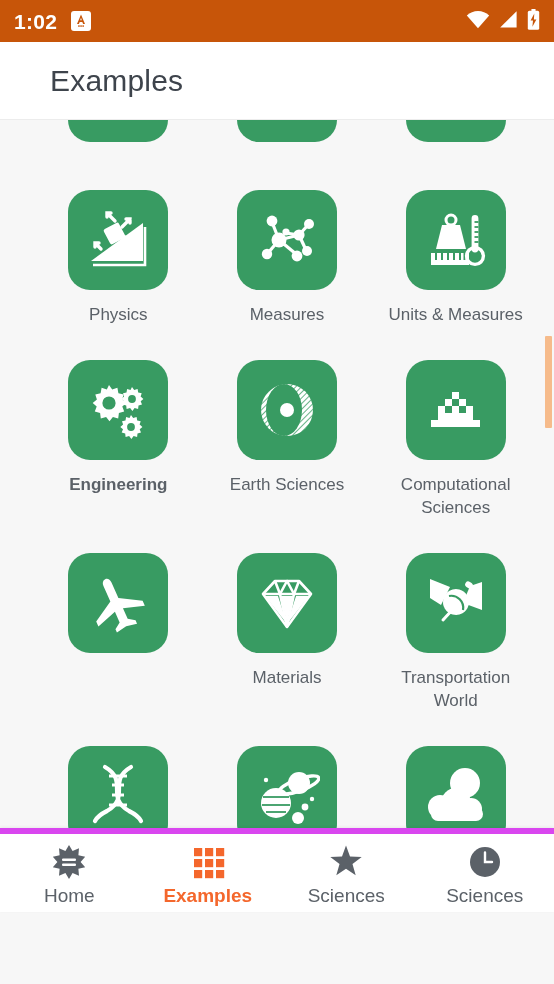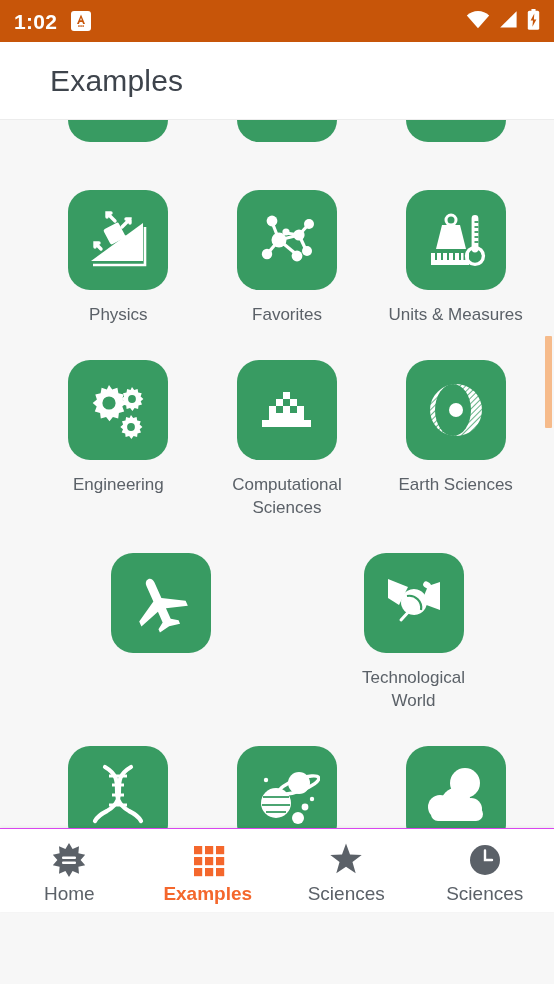--- a/index.html
+++ b/index.html
@@ -96,21 +96,21 @@
     width:7px; height:92px; top:216px;
     background:#F6BB8B;
     border-radius:1px;
   }
 
   
   .bottomnav {
     height:84px; flex:0 0 84px;
     background:#FFFFFF;
     display:flex;
-    border-top:1px solid #d946ef;
+    border-top:6px solid #d946ef;
     box-shadow:0 -1px 3px rgba(0,0,0,.06);
     z-index:5;
   }
   .navitem {
     flex:1 1 20%;
     display:flex; flex-direction:column;
     align-items:center; justify-content:center;
     gap:7px;
     padding-top:4px;
   }
@@ -224,21 +224,21 @@
                   <circle cx="18" cy="14" r="5.4" fill="#FFFFFF"></circle>
                   <circle cx="13" cy="47" r="5.2" fill="#FFFFFF"></circle>
                   <circle cx="43" cy="49" r="5.4" fill="#FFFFFF"></circle>
                   <circle cx="45" cy="28" r="5.6" fill="#FFFFFF"></circle>
                   <circle cx="55" cy="17" r="5" fill="#FFFFFF"></circle>
                   <circle cx="53" cy="44" r="5" fill="#FFFFFF"></circle>
                   <circle cx="32" cy="25" r="3.6" fill="#FFFFFF"></circle>
                 </svg>
               </span>
             </div>
-            <div class="cell-label" style="color: rgb(91, 97, 104);">Favorites</div>
+            <div class="cell-label" style="color: rgb(91, 97, 104);">Measures</div>
           </div>
           <div class="cell">
             <div class="tile" style="background: rgb(56, 155, 98);">
               <span>
                 <svg viewBox="0 0 66 66" xmlns="http://www.w3.org/2000/svg">
                   <circle cx="28" cy="13" r="5" fill="none" stroke="#FFFFFF" stroke-width="3"></circle>
                   <path d="M19 18 L37 18 L43 42 L13 42 Z" fill="#FFFFFF"></path>
                   <rect x="8" y="46" width="38" height="12" fill="#FFFFFF"></rect>
                   <g stroke="#389B62" stroke-width="2">
                     <line x1="13" y1="46" x2="13" y2="53"></line>
@@ -276,21 +276,40 @@
                     <path d="M47 10 l2.2 2.9 3.4-1 .6 3.5 3.5.8-1.1 3.4 2.8 2.3-2.7 2.3 1.3 3.3-3.5.9-.4 3.6-3.5-.9-2.2 2.8-2.3-2.8-3.5.9-.4-3.6-3.5-.9 1.3-3.3-2.7-2.3 2.8-2.3-1.1-3.4 3.5-.8.6-3.5 3.4 1z"></path>
                   </g>
                   <circle cx="47" cy="22" r="3.9" fill="#389B62"></circle>
                   <g fill="#FFFFFF">
                     <path d="M46 38 l2.2 2.9 3.4-1 .6 3.5 3.5.8-1.1 3.4 2.8 2.3-2.7 2.3 1.3 3.3-3.5.9-.4 3.6-3.5-.9-2.2 2.8-2.3-2.8-3.5.9-.4-3.6-3.5-.9 1.3-3.3-2.7-2.3 2.8-2.3-1.1-3.4 3.5-.8.6-3.5 3.4 1z"></path>
                   </g>
                   <circle cx="46" cy="50" r="3.9" fill="#389B62"></circle>
                 </svg>
               </span>
             </div>
-            <div class="cell-label" style="color: rgb(91, 97, 104);">Engineering</div>
+            <div class="cell-label" style="color: rgb(91, 97, 104); font-weight: bold;">Engineering</div>
+          </div>
+          <div class="cell">
+            <div class="tile" style="background: rgb(56, 155, 98);">
+              <span>
+                <svg viewBox="0 0 66 66" xmlns="http://www.w3.org/2000/svg">
+                  <defs>
+                    <pattern id="hatchE" width="4" height="4" patternUnits="userSpaceOnUse" patternTransform="rotate(45)">
+                      <rect width="4" height="4" fill="#FFFFFF"></rect>
+                      <line x1="0" y1="0" x2="0" y2="4" stroke="#389B62" stroke-width="1.5"></line>
+                    </pattern>
+                  </defs>
+                  <circle cx="33" cy="33" r="26" fill="url(#hatchE)"></circle>
+                  <path d="M33 7 a26 26 0 0 0 0 52 a26 26 0 0 1 0 -52 Z" fill="#FFFFFF"></path>
+                  <ellipse cx="30" cy="33" rx="18" ry="26" fill="#389B62"></ellipse>
+                  <circle cx="33" cy="33" r="7" fill="#FFFFFF"></circle>
+                </svg>
+              </span>
+            </div>
+            <div class="cell-label" style="color: rgb(91, 97, 104);">Earth Sciences</div>
           </div>
           <div class="cell">
             <div class="tile" style="background: rgb(56, 155, 98);">
               <span>
                 <svg viewBox="0 0 66 66" xmlns="http://www.w3.org/2000/svg">
                   <g fill="#FFFFFF">
                     <rect x="29" y="15" width="7" height="7"></rect>
                     <rect x="22" y="22" width="7" height="7"></rect>
                     <rect x="36" y="22" width="7" height="7"></rect>
                     <rect x="15" y="29" width="7" height="7"></rect>
@@ -307,72 +326,72 @@
                     <rect x="29" y="43" width="7" height="7"></rect>
                     <rect x="36" y="43" width="7" height="7"></rect>
                     <rect x="43" y="43" width="7" height="7"></rect>
                     <rect x="50" y="43" width="7" height="7"></rect>
                   </g>
                 </svg>
               </span>
             </div>
             <div class="cell-label" style="color: rgb(91, 97, 104);">Computational Sciences</div>
           </div>
-          <div class="cell">
-            <div class="tile" style="background: rgb(56, 155, 98);">
-              <span>
-                <svg viewBox="0 0 66 66" xmlns="http://www.w3.org/2000/svg">
-                  <defs>
-                    <pattern id="hatchE" width="4" height="4" patternUnits="userSpaceOnUse" patternTransform="rotate(45)">
-                      <rect width="4" height="4" fill="#FFFFFF"></rect>
-                      <line x1="0" y1="0" x2="0" y2="4" stroke="#389B62" stroke-width="1.5"></line>
-                    </pattern>
-                  </defs>
-                  <circle cx="33" cy="33" r="26" fill="url(#hatchE)"></circle>
-                  <path d="M33 7 a26 26 0 0 0 0 52 a26 26 0 0 1 0 -52 Z" fill="#FFFFFF"></path>
-                  <ellipse cx="30" cy="33" rx="18" ry="26" fill="#389B62"></ellipse>
-                  <circle cx="33" cy="33" r="7" fill="#FFFFFF"></circle>
-                </svg>
-              </span>
-            </div>
-            <div class="cell-label" style="color: rgb(91, 97, 104);">Earth Sciences</div>
-          </div>
         </div>
         <div class="row">
           <div class="cell">
             <div class="tile" style="background: rgb(56, 155, 98);">
               <span>
                 <svg viewBox="0 0 66 66" xmlns="http://www.w3.org/2000/svg">
                   <g fill="#FFFFFF" transform="rotate(-24 33 33)">
                     <path d="M31 6 c2.6 0 4.4 2.4 4.4 5.6 v17 l21 12.4 v5.4 l-21-6.6 v11.6 l6.6 4.6 v3.6 L31 57.6 l-11 2 v-3.6 l6.6-4.6 V39.8 l-21 6.6 v-5.4 l21-12.4 v-17 C26.6 8.4 28.4 6 31 6 Z"></path>
                   </g>
                 </svg>
               </span>
             </div>
+          </div>
+          <div class="cell">
+            <div class="tile" style="background: rgb(56, 155, 98);">
+              <span>
+                <svg viewBox="0 0 66 66" xmlns="http://www.w3.org/2000/svg">
+                  <g fill="none" stroke="#FFFFFF" stroke-width="2.6" stroke-linejoin="round">
+                    <path d="M9 24 L21 11 L45 11 L57 24 L33 57 Z"></path>
+                    <path d="M9 24 L57 24"></path>
+                    <path d="M21 11 L26 24 L33 57"></path>
+                    <path d="M45 11 L40 24 L33 57"></path>
+                    <path d="M26 24 L33 11 L40 24"></path>
+                  </g>
+                  <path d="M11 26 L24 26 L33 54 Z" fill="#FFFFFF"></path>
+                  <path d="M42 26 L55 26 L33 54 Z" fill="#FFFFFF"></path>
+                  <path d="M27 26 L39 26 L33 54 Z" fill="#FFFFFF"></path>
+                </svg>
+              </span>
+            </div>
+            <div class="cell-label" style="color: rgb(91, 97, 104);">Materials</div>
           </div>
           <div class="cell">
             <div class="tile" style="background: rgb(56, 155, 98);">
               <span>
                 <svg viewBox="0 0 66 66" xmlns="http://www.w3.org/2000/svg">
                   <g fill="#FFFFFF">
                     <path d="M7 9 L27 17 L18 35 L7 28 Z"></path>
                     <path d="M59 12 L59 40 L40 33 L47 16 Z"></path>
                     <ellipse cx="33" cy="32" rx="13" ry="13" transform="rotate(-30 33 32)"></ellipse>
                     <rect x="42" y="12" width="8" height="6" rx="3" transform="rotate(35 46 15)"></rect>
                   </g>
                   <g stroke="#FFFFFF" stroke-width="3" stroke-linecap="round">
                     <line x1="20" y1="50" x2="31" y2="38"></line>
                   </g>
                   <g stroke="#389B62" stroke-width="2.2" fill="none">
                     <path d="M26 26 a12 12 0 0 1 14 14"></path>
                   </g>
                 </svg>
               </span>
             </div>
-            <div class="cell-label" style="color: rgb(91, 97, 104);">Technological World</div>
+            <div class="cell-label" style="color: rgb(91, 97, 104);">Transportation World</div>
           </div>
         </div>
         <div class="row">
           <div class="cell">
             <div class="tile" style="background: rgb(56, 155, 98);">
               <span>
                 <svg viewBox="0 0 66 66" xmlns="http://www.w3.org/2000/svg">
                   <g fill="none" stroke="#FFFFFF" stroke-width="4.2" stroke-linecap="round">
                     <path d="M20 4 C44 18 20 34 44 48 C50 51 54 54 56 58"></path>
                     <path d="M46 4 C22 18 46 34 22 48 C16 51 12 54 10 58"></path>

